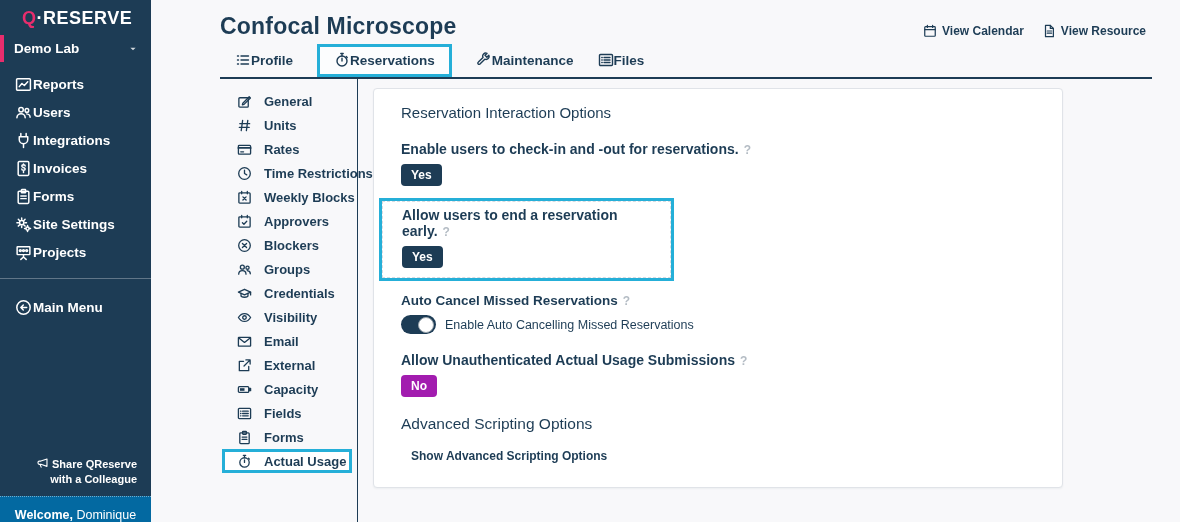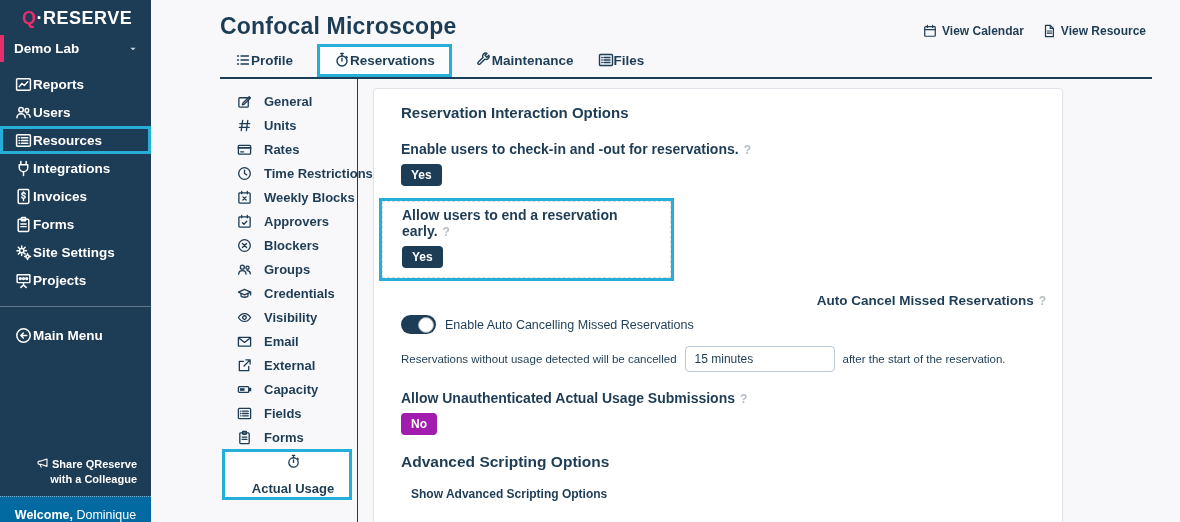--- a/index.html
+++ b/index.html
@@ -42,29 +42,29 @@
   .tab { display:flex; align-items:center; font-size:13.5px; font-weight:700;
          padding:8px 0 9px; cursor:pointer; white-space:nowrap; }
   .tab .icon { width:16px; height:16px; }
   .tab.hl { border:3px solid #25afd8; padding:5px 14px 6px; background:#fcfdfe; }
 
   .content { display:flex; flex:1; margin-left:71px; align-items:stretch; }
   .subnav { flex:0 0 136px; width:136px; border-right:1px solid #1d3c55; padding-top:10px; }
   .subnav-item { display:flex; align-items:center; gap:12px; font-size:13px; font-weight:600;
                  padding:4.5px 0 4.5px 15px; cursor:pointer; white-space:nowrap; }
   .subnav-item .icon { width:15px; height:15px; flex:0 0 15px; }
-  .subnav-item.hl { border:3px solid #25afd8; background:#fff; padding:1.5px 0 1.5px 12px; margin-right:5px;flex-direction:column; }
+  .subnav-item.hl { border:3px solid #25afd8; background:#fff; padding:1.5px 0 1.5px 12px; margin-right:5px; }
 
   .panel-wrap { flex:1; padding:9px 0 0 15px; }
   .card { background:#fff; border:1px solid #e0e3e8; border-radius:4px; box-shadow:0 1px 2px rgba(29,60,85,.05);
           width:690px; padding:15px 16px 24px 27px; }
-  .card h2 { font-size:15px; font-weight:700; margin:0 0 20px; }
+  .card h2 { font-size:15px; font-weight:400; margin:0 0 20px; }
   .card h2.adv { font-size:15.5px; margin:18px 0 0; }
   .slabel { font-size:14px; font-weight:700; }
-  .sub-title { font-size:13.5px; font-weight:700;text-align:right; }
+  .sub-title { font-size:13.5px; font-weight:700; }
   .help { color:#b4bcc4; font-size:12px; font-weight:700; margin-left:5px; cursor:pointer; }
   .btn { display:inline-block; color:#fff; font-weight:700; font-size:12px; padding:4px 10px;
          border-radius:4px; margin-top:7px; cursor:pointer; }
   .btn.yes { background:#1d3c55; }
   .btn.no { background:#a21caf; }
   .hl-box { border:3px solid #25afd8; width:295px; margin:12px 0 12px -22px; }
   .hl-inner { border:1px dashed #d8dbe0; padding:5px 10px 9px 19px; }
   .toggle-row { display:flex; align-items:center; gap:9px; margin:7px 0 12px; font-size:12.5px; }
   .toggle { width:35px; height:19px; border-radius:10px; background:#1d3c55; position:relative; cursor:pointer; flex:0 0 35px; }
   .knob { position:absolute; top:1.5px; right:2px; width:16px; height:16px; border-radius:50%;
@@ -102,29 +102,20 @@
         <span class="icon">
           <svg viewBox="0 0 16 16" fill="none" stroke="currentColor" stroke-width="1.4" stroke-linecap="round" stroke-linejoin="round">
             <circle cx="5.7" cy="5.5" r="2.1"></circle>
             <path d="M1.8 13c0-2.6 2-3.9 3.9-3.9S9.6 10.4 9.6 13"></path>
             <circle cx="11.2" cy="6" r="1.7"></circle>
             <path d="M10.9 9.3c1.8.2 3.3 1.4 3.3 3.2"></path>
           </svg>
         </span>
         <span class="lbl">Users</span>
       </div>
-      <div class="nav-item hl">
-        <span class="icon">
-          <svg viewBox="0 0 16 16" fill="none" stroke="currentColor" stroke-width="1.4" stroke-linecap="round" stroke-linejoin="round">
-            <rect x="1.5" y="2.5" width="13" height="11" rx="1"></rect>
-            <path d="M6 5.5h6M6 8h6M6 10.5h6M3.8 5.5h.4M3.8 8h.4M3.8 10.5h.4"></path>
-          </svg>
-        </span>
-        <span class="lbl">Resources</span>
-      </div>
       <div class="nav-item">
         <span class="icon">
           <svg viewBox="0 0 16 16" fill="none" stroke="currentColor" stroke-width="1.4" stroke-linecap="round" stroke-linejoin="round">
             <path d="M5.5 1.5v3M10.5 1.5v3M4 4.5h8V7a4 4 0 01-8 0z"></path>
             <path d="M8 11v3.5"></path>
           </svg>
         </span>
         <span class="lbl">Integrations</span>
       </div>
       <div class="nav-item">
@@ -426,25 +417,20 @@
         </div>
 
         <div class="setting">
           <div class="sub-title"><span>Auto Cancel Missed Reservations</span><span class="help">?</span></div>
           <div class="toggle-row">
             <span class="toggle">
                 <span class="knob"></span>
               </span>
             <span>Enable Auto Cancelling Missed Reservations</span>
           </div>
-          <div class="sentence">
-            <span>Reservations without usage detected will be cancelled</span>
-            <input value="15 minutes" style="">
-            <span>after the start of the reservation.</span>
-          </div>
         </div>
 
         <div class="setting unauth">
           <div class="slabel"><span>Allow Unauthenticated Actual Usage Submissions</span><span class="help">?</span></div>
           <div class="btn no">No</div>
         </div>
 
         <h2 class="adv">Advanced Scripting Options</h2>
         <div class="show-adv">Show Advanced Scripting Options</div>
       </section>

